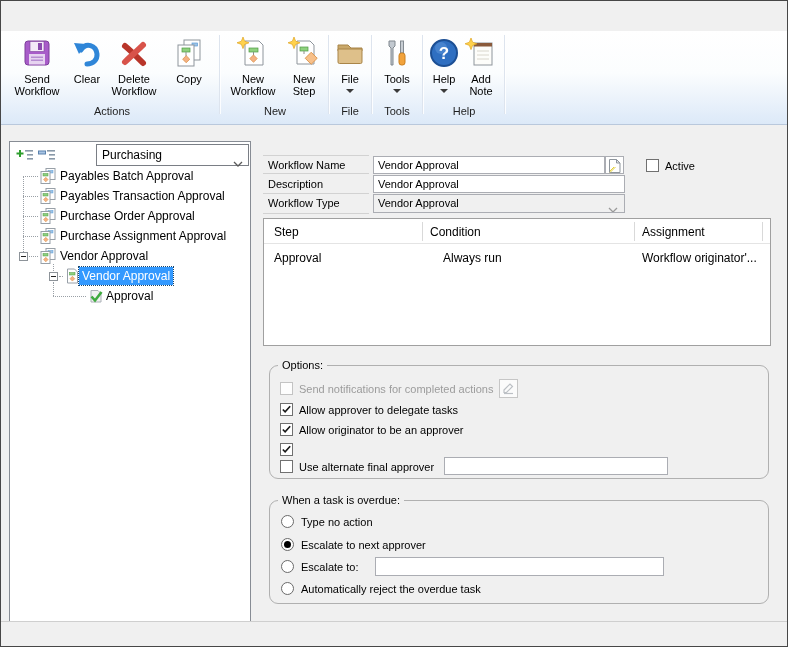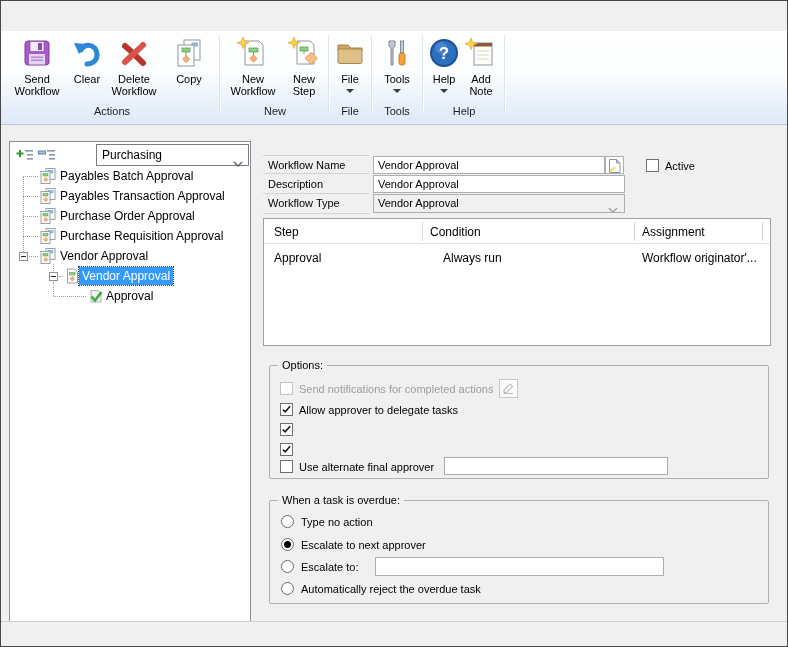--- a/index.html
+++ b/index.html
@@ -52,21 +52,21 @@
   .radio{position:absolute;width:13px;height:13px;border:1px solid #6a6a6a;border-radius:50%;background:#fff;box-sizing:border-box;}
   .radio.sel::after{content:"";position:absolute;left:2px;top:2px;right:2px;bottom:2px;background:#000;border-radius:50%;}
   .sqbtn{position:absolute;width:19px;height:19px;background:#fbfbfb;border:1px solid #c6c6c6;box-sizing:border-box;text-align:center;}
   
   .steps{position:absolute;left:262px;top:217px;width:508px;height:128px;background:#fff;border:1px solid #a0a0a0;box-sizing:border-box;font-size:12px;}
   .shead{position:absolute;top:4px;height:18px;line-height:18px;color:#000;}
   .sheadline{position:absolute;left:0;right:0;top:24px;border-top:1px solid #e4e4e4;}
   .svline{position:absolute;top:3px;height:19px;width:1px;background:#d9d9d9;}
   .scell{position:absolute;top:30px;height:18px;line-height:18px;white-space:nowrap;overflow:hidden;}
   
-  .gbox{position:absolute;border:1px solid #b0b0b0;border-radius:2px;box-sizing:border-box;}
+  .gbox{position:absolute;border:1px solid #b0b0b0;border-radius:9px;box-sizing:border-box;}
   .legend{position:absolute;top:-8px;left:8px;background:#f0f0f0;padding:0 4px;line-height:14px;}
   
   .statusbar{position:absolute;left:0;right:0;top:620px;bottom:0;background:#f0f0f0;border-top:1px solid #cfcfcf;}
 </style>
 </head>
 <body>
 
 <div class="window">
 
 
@@ -285,21 +285,21 @@
       <span class="tlabel" style="left:50px">Purchase Order Approval</span>
     </div>
     <div class="trow" style="top:85px">
       <span class="ticon" style="left:30px"><svg width="16" height="16" viewBox="0 0 16 16">
             <rect x="6" y="0.5" width="9" height="11" fill="#fff" stroke="#98a0a8"></rect>
             <rect x="8" y="2.5" width="5" height="2.5" fill="#9dc3e6" stroke="#5b9bd5" stroke-width="0.5"></rect>
             <rect x="1" y="3.5" width="9" height="12" fill="#fff" stroke="#98a0a8"></rect>
             <rect x="3" y="5.5" width="5" height="2.5" fill="#8ed07e" stroke="#4e9a42" stroke-width="0.5"></rect>
             <rect x="4.2" y="10" width="3.2" height="3.2" transform="rotate(45 5.8 11.6)" fill="#f4b183" stroke="#d98c3f" stroke-width="0.5"></rect>
           </svg></span>
-      <span class="tlabel" style="left:50px">Purchase Requisition Approval</span>
+      <span class="tlabel" style="left:50px">Purchase Assignment Approval</span>
     </div>
     <div class="trow" style="top:105px">
       <span class="ticon" style="left:30px"><svg width="16" height="16" viewBox="0 0 16 16">
             <rect x="6" y="0.5" width="9" height="11" fill="#fff" stroke="#98a0a8"></rect>
             <rect x="8" y="2.5" width="5" height="2.5" fill="#9dc3e6" stroke="#5b9bd5" stroke-width="0.5"></rect>
             <rect x="1" y="3.5" width="9" height="12" fill="#fff" stroke="#98a0a8"></rect>
             <rect x="3" y="5.5" width="5" height="2.5" fill="#8ed07e" stroke="#4e9a42" stroke-width="0.5"></rect>
             <rect x="4.2" y="10" width="3.2" height="3.2" transform="rotate(45 5.8 11.6)" fill="#f4b183" stroke="#d98c3f" stroke-width="0.5"></rect>
           </svg></span>
       <span class="tlabel" style="left:50px">Vendor Approval</span>
@@ -379,20 +379,21 @@
           <path d="M2 6 l2.5 2.5 L10 2.5" stroke="#1a1a1a" stroke-width="1.8" fill="none"></path>
         </svg>
     </div>
     <div class="cblabel" style="left:29px;top:37px">Allow approver to delegate tasks</div>
 
     <div class="cb" style="left:10px;top:57px">
       <svg width="11" height="11" viewBox="0 0 12 12">
           <path d="M2 6 l2.5 2.5 L10 2.5" stroke="#1a1a1a" stroke-width="1.8" fill="none"></path>
         </svg>
     </div>
+    <div class="cblabel" style="left:29px;top:57px">Allow originator to be an approver</div>
 
     <div class="cb" style="left:10px;top:77px">
       <svg width="11" height="11" viewBox="0 0 12 12">
           <path d="M2 6 l2.5 2.5 L10 2.5" stroke="#1a1a1a" stroke-width="1.8" fill="none"></path>
         </svg>
     </div>
 
     <div class="cb" style="left:10px;top:94px"></div>
     <div class="cblabel" style="left:29px;top:94px">Use alternate final approver</div>
     <div class="tfield" style="left:174px;top:91px;width:224px;height:18px"></div>

